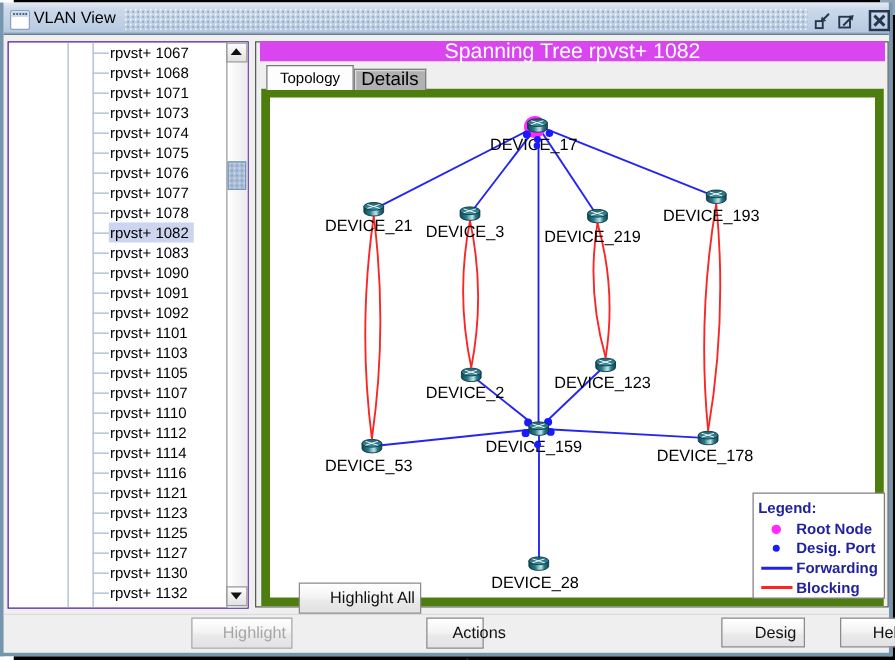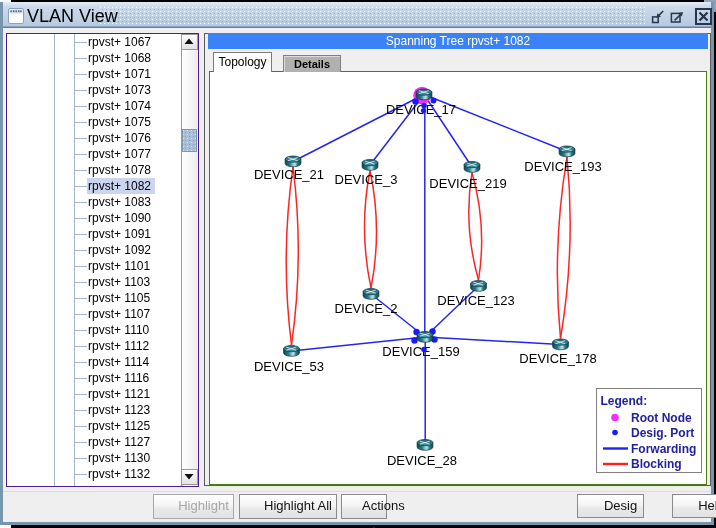--- a/index.html
+++ b/index.html
@@ -29,21 +29,21 @@
 
   <svg class="abs" style="left:5px;top:6px;" width="16" height="16" viewBox="0 0 16 16">
     <rect x="0.5" y="0.5" width="15" height="15" rx="1.5" fill="#ffffff" stroke="#8aa2bc"></rect>
     <rect x="1.5" y="1.5" width="13" height="4" fill="#c7d6e8"></rect>
     <rect x="2.5" y="2.5" width="1.4" height="1.4" fill="#44556b"></rect>
     <rect x="5" y="2.5" width="1.4" height="1.4" fill="#44556b"></rect>
     <rect x="7.5" y="2.5" width="1.4" height="1.4" fill="#44556b"></rect>
     <rect x="10" y="2.5" width="1.4" height="1.4" fill="#44556b"></rect>
     <rect x="12.2" y="2.5" width="1.4" height="1.4" fill="#44556b"></rect>
   </svg>
-  <div class="abs" style="left:24px;top:4px;font-size:18px;color:#000;">VLAN View</div>
+  <div class="abs" style="left:24px;top:4px;font-size:13px;color:#000;">VLAN View</div>
 
   <svg class="abs" style="left:645px;top:6px;" width="64" height="18" viewBox="0 0 64 18">
     <g stroke="#26364c" fill="none" stroke-width="1.5">
       <rect x="4.6" y="8.9" width="5.6" height="5.6"></rect>
       <path d="M9.6,8.6 L15.2,3"></path>
       <path d="M8.4,9.6 l4.6,-0.9 l-3.5,-3.5 z" fill="#26364c" stroke="none"></path>
     </g>
     <g stroke="#26364c" fill="none" stroke-width="1.5" transform="translate(20,0)">
       <rect x="3.4" y="5.4" width="8.6" height="8.6"></rect>
       <path d="M6.6,12.4 L13.8,5.2"></path>
@@ -145,25 +145,25 @@
        background-size:4px 4px;border:1px solid #7a98b5;box-sizing:border-box;"></div>
   <style>
     .sbtn{width:17px;height:16px;border:1px solid #999;box-sizing:border-box;
           background:linear-gradient(180deg,#fdfdfd,#e2e2e2);}
     .sbtn svg{display:block;margin:-1px 0 0 -1px;}
   </style>
 </div>
 
 <div class="abs" style="left:204px;top:33px;width:507px;height:453px;
      border:1px solid #5a5a5a;box-sizing:border-box;background:#efefef;"></div>
-<div class="abs" style="left:208px;top:33px;width:500px;height:16px;background:#3b82f6;
-     color:#fff;font-size:12px;text-align:center;line-height:16px;">Spanning Tree rpvst+ 1082</div>
+<div class="abs" style="left:208px;top:33px;width:500px;height:16px;background:#d946ef;
+     color:#fff;font-size:17px;text-align:center;line-height:16px;">Spanning Tree rpvst+ 1082</div>
 
 <div class="abs" id="canvas" style="left:209px;top:71px;width:498px;height:414px;
-     border:1px solid #4d7c0f;box-sizing:border-box;background:#fff;">
+     border:7px solid #4d7c0f;box-sizing:border-box;background:#fff;">
 <svg width="498" height="414" viewBox="0 0 498 414" style="position:absolute;left:-1px;top:-1px;">
   <defs>
     <linearGradient id="gt" x1="0" y1="0" x2="0" y2="1">
       <stop offset="0" stop-color="#1e6374"></stop>
           <stop offset="1" stop-color="#3f95a5"></stop>
     </linearGradient>
     <linearGradient id="gb" x1="0" y1="0" x2="1" y2="0">
       <stop offset="0" stop-color="#0e4754"></stop>
           <stop offset="0.32" stop-color="#2b7b8b"></stop>
       <stop offset="0.5" stop-color="#8fc6cd"></stop>
@@ -255,29 +255,29 @@
   </g>
   <circle cx="406" cy="346.5" r="3.8" fill="#ff2bff"></circle>
   <circle cx="406" cy="361.5" r="2.8" fill="#1a1aff"></circle>
   <line x1="394" y1="377.5" x2="419" y2="377.5" stroke="#2222ee" stroke-width="2.4"></line>
   <line x1="394" y1="393" x2="419" y2="393" stroke="#ff2222" stroke-width="2.4"></line>
 </svg>
 </div>
 
 <div class="abs" style="left:283px;top:55px;width:58px;height:17px;background:#b1b1b1;
      border:1px solid #808080;border-bottom:none;box-sizing:border-box;
-     box-shadow:inset 1px 1px 0 #dcdcdc;color:#000;font-size:11px;text-align:center;line-height:16px;font-weight:bold;">Details</div>
-<div class="abs" style="left:213px;top:52px;width:59px;height:20px;background:#fdfdfd;
+     box-shadow:inset 1px 1px 0 #dcdcdc;color:#000;font-size:15px;text-align:center;line-height:16px;">Details</div>
+<div class="abs" style="left:213px;top:52px;width:70px;height:20px;background:#fdfdfd;
      border:1px solid #7a7a7a;border-bottom:none;box-sizing:border-box;
      color:#000;font-size:12px;text-align:center;line-height:18px;">Topology</div>
 
 <div class="abs" style="left:3px;top:491px;width:708px;height:1px;background:#dcdcdc;"></div>
 
 <div class="btn abs" style="left:153px;top:494px;width:81px;height:25px;color:#a6a6a6;border-color:#a8a8a8;">Highlight</div>
-<div class="btn abs" style="left:239px;top:494px;width:98px;height:25px;">Highlight All</div>
+<div class="btn abs" style="left:239px;top:466px;width:98px;height:25px;">Highlight All</div>
 <div class="btn abs" style="left:341px;top:494px;width:46px;height:25px;">Actions <span class="tri"></span></div>
 <div class="btn abs" style="left:577px;top:494px;width:67px;height:24px;">Desig</div>
 <div class="btn abs" style="left:647px;top:494px;width:59px;height:24px;margin-left:25px;">Help</div>
 <style>
  .btn{border:1px solid #8a8a8a;box-sizing:border-box;
       background:linear-gradient(180deg,#ffffff 0%,#f4f4f4 45%,#e9e9e9 60%,#e2e2e2 100%);
       font-size:13px;color:#111;text-align:center;line-height:22px;padding-left:20px;}
  .tri{display:inline-block;width:0;height:0;border-left:4px solid #222;
       border-top:3.5px solid transparent;border-bottom:3.5px solid transparent;margin-left:2px;}
 </style>

